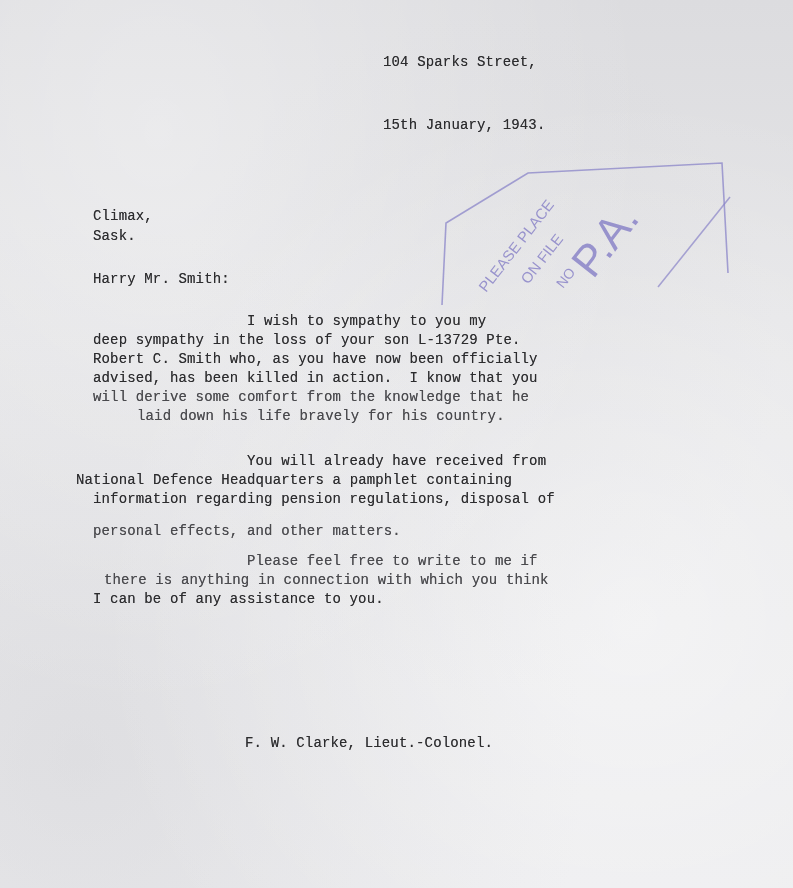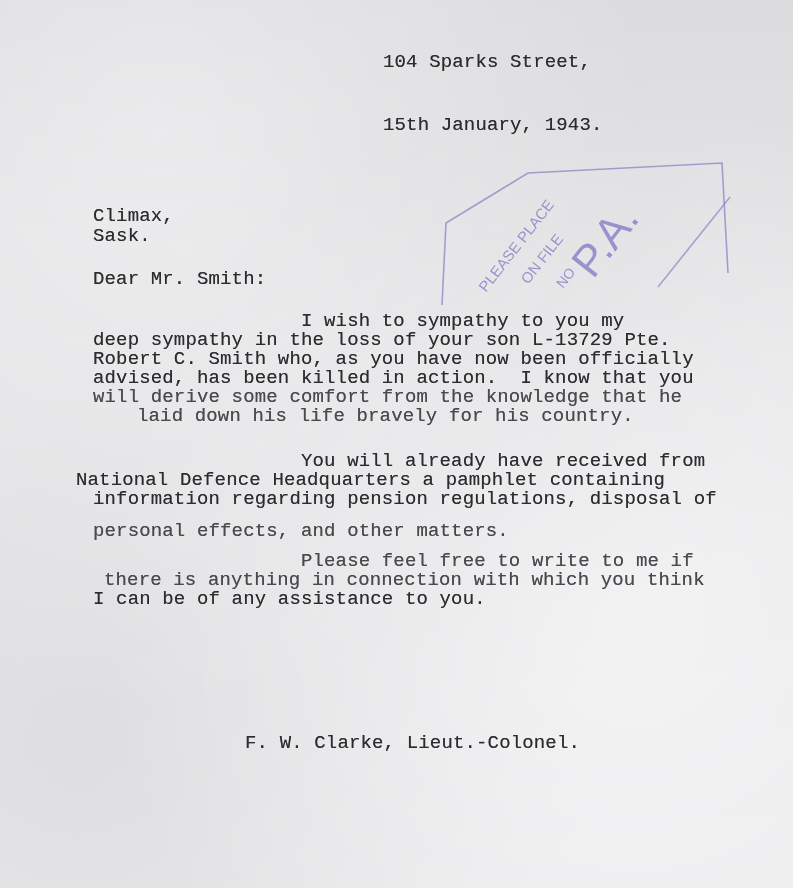--- a/index.html
+++ b/index.html
@@ -20,21 +20,21 @@
         radial-gradient(ellipse at 20% 15%, rgba(255,255,255,0.35), rgba(255,255,255,0) 55%),
         radial-gradient(ellipse at 80% 70%, rgba(255,255,255,0.45), rgba(255,255,255,0) 60%),
         radial-gradient(ellipse at 10% 85%, rgba(200,200,205,0.35), rgba(200,200,205,0) 50%),
         radial-gradient(ellipse at 60% 40%, rgba(205,205,210,0.25), rgba(205,205,210,0) 45%),
         linear-gradient(180deg, #dcdcdf 0%, #e6e6e8 40%, #ececee 100%);
       overflow: hidden;
     }
     .tw {
       position: absolute;
       font-family: "Liberation Mono", "DejaVu Sans Mono", monospace;
-      font-size: 19px;
+      font-size: 14px;
       line-height: 19.5px;
       color: #2c2c2e;
       white-space: pre;
       letter-spacing: 0.15px;
       text-shadow: 0 0 0.6px rgba(40,40,45,0.6);
     }
     .faint { color: #4a4a4e; text-align: center; }
     .stamp {
       position: absolute;
       left: 438px;
@@ -73,21 +73,21 @@
       </g>
     </svg>
   </div>
 
   <div class="tw" style="left:383px; top:53px;">104 Sparks Street,</div>
   <div class="tw" style="left:383px; top:116px;">15th January, 1943.</div>
 
   <div class="tw" style="left:93px; top:207px;">Climax,</div>
   <div class="tw" style="left:93px; top:227px;">Sask.</div>
 
-  <div class="tw" style="left:93px; top:270px;">Dear Mr. Smith:</div>
+  <div class="tw" style="left:93px; top:270px;">Harry Mr. Smith:</div>
 
   <div>
     <div class="tw" style="left:93px; top:312px;">                  I wish to sympathy to you my</div>
     <div class="tw" style="left:93px; top:331px;">deep sympathy in the loss of your son L-13729 Pte.</div>
     <div class="tw" style="left:93px; top:350px;">Robert C. Smith who, as you have now been officially</div>
     <div class="tw" style="left:93px; top:369px;">advised, has been killed in action.  I know that you</div>
     <div class="tw faint" style="left:93px; top:388px;">will derive some comfort from the knowledge that he</div>
     <div class="tw faint" style="left:93px; top:407px;margin-left:44px;">laid down his life bravely for his country.</div>
   </div>
 

